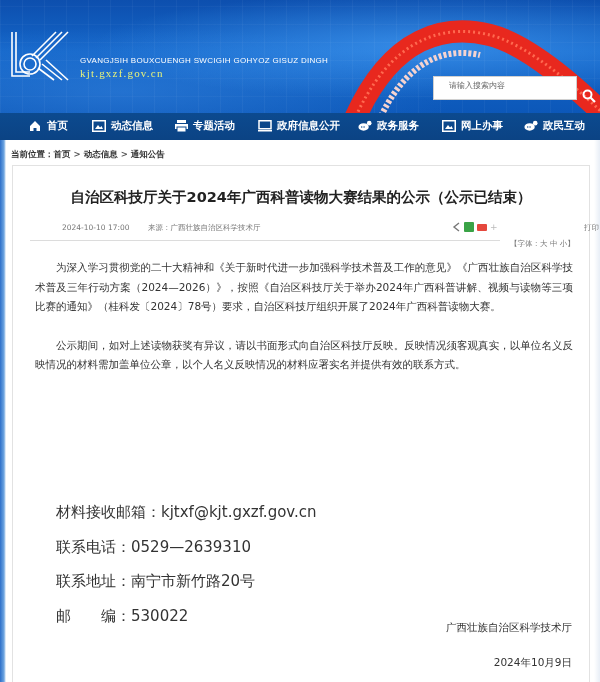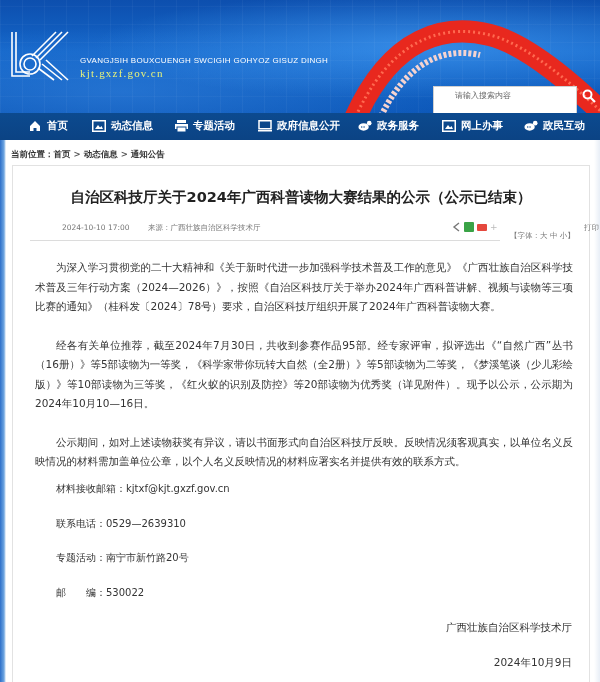--- a/index.html
+++ b/index.html
@@ -44,23 +44,23 @@
   }
   .site-domain {
     position: absolute; left: 80px; top: 67px;
     color: #e8f37a; font-size: 11px; letter-spacing: 1.2px;
     font-family: "Liberation Serif", serif;
   }
   .bridge {
     position: absolute; left: 330px; top: 10px; width: 290px; height: 120px;
   }
   .search-box {
-    position: absolute; left: 433px; top: 86px; width: 144px; height: 32px;
+    position: absolute; left: 433px; top: 76px; width: 144px; height: 24px;
     background: #ffffff; border: 1px solid #d0d0d0;
-    font-size: 8px; color: #666; padding: 3px 21px; line-height: 12px;
+    font-size: 8px; color: #666; padding: 3px 15px; line-height: 12px;
   }
   .search-btn {
     position: absolute; left: 579px; top: 85px; width: 20px; height: 22px;
     display: flex; align-items: center; justify-content: center;
   }
   
   .nav {
     position: absolute; left: 0; top: 113px; width: 600px; height: 27px;
     background: linear-gradient(180deg, #0c4a8f 0%, #0b4384 100%);
     display: flex; align-items: center;
@@ -95,32 +95,32 @@
     text-align: center; font-size: 14.5px; font-weight: bold; color: #222;
     white-space: nowrap;
   }
   .meta {
     position: absolute; left: 30px; top: 223px; width: 540px; height: 14px;
     font-size: 7.5px; color: #777; margin-left: 32px;
   }
   .meta .date { position: absolute; left: 0; top: 0; }
   .meta .source { position: absolute; left: 86px; top: 0; }
   .meta .share { position: absolute; left: 390px; top: -1px; display: flex; align-items: center; gap: 3px; }
-  .meta .fontsize { position: absolute; left: 448px; top: 8px; }
+  .meta .fontsize { position: absolute; left: 448px; top: 16px; }
   .meta .print { position: absolute; left: 522px; top: 0; }
   .meta-rule {
     position: absolute; left: 30px; top: 240px; width: 470px; height: 1px; background: #dcdcdc;
   }
   .body {
     position: absolute; left: 35px; top: 258px; width: 538px;
     font-size: 10.5px; color: #333; line-height: 19.5px;
   }
   .body p { text-indent: 21px; margin-bottom: 19px; text-align: justify; }
   .contact {
-    position: absolute; left: 56px; font-size: 10px; color: #333; white-space: nowrap;
+    position: absolute; left: 56px; font-size: 15px; color: #333; white-space: nowrap; margin-top: 21px;
   }
   .signature {
     position: absolute; right: 28px; font-size: 10.5px; color: #333; white-space: nowrap; text-align: right;
   }
 </style>
 </head>
 <body>
 
 <div class="banner">
   <div class="grid-lines"></div>
@@ -250,31 +250,30 @@
     <span style="display:inline-block;width:10px;height:7px;background:#e5483d;border-radius:1px;"></span>
     <span style="color:#bbb;font-size:9px;line-height:10px;">+</span>
   </span>
   <span class="fontsize">【字体：大 中 小】</span>
   <span class="print">打印</span>
 </div>
 <div class="meta-rule"></div>
 
 <div class="body">
   <p>为深入学习贯彻党的二十大精神和《关于新时代进一步加强科学技术普及工作的意见》《广西壮族自治区科学技术普及三年行动方案（2024—2026）》，按照《自治区科技厅关于举办2024年广西科普讲解、视频与读物等三项比赛的通知》（桂科发〔2024〕78号）要求，自治区科技厅组织开展了2024年广西科普读物大赛。</p>
-  <p>经各有关单位推荐，截至2024年7月30日，共收到参赛作品95部。经专家评审，拟评选出《“自然广西”丛书（16册）》等5部读物为一等奖，《科学家带你玩转大自然（全2册）》等5部读物为二等奖，《梦溪笔谈（少儿彩绘版）》等10部读物为三等奖，《红火蚁的识别及防控》等20部读物为优秀奖（详见附件）。现予以公示，公示期为2024年10月10—16日。</p>
   <p>公示期间，如对上述读物获奖有异议，请以书面形式向自治区科技厅反映。反映情况须客观真实，以单位名义反映情况的材料需加盖单位公章，以个人名义反映情况的材料应署实名并提供有效的联系方式。</p>
 </div>
 
 <div class="contact" style="top:482px">
   <span>材料接收邮箱：</span><span>kjtxf@kjt.gxzf.gov.cn</span>
 </div>
 <div class="contact" style="top:517px">
   <span>联系电话：</span><span>0529—2639310</span>
 </div>
 <div class="contact" style="top:551px">
-  <span>专题活动：</span><span>南宁市新竹路20号</span>
+  <span>联系地址：</span><span>南宁市新竹路20号</span>
 </div>
 <div class="contact" style="top:586px">
   <span>邮　　编：</span><span>530022</span>
 </div>
 
 <div class="signature" style="top:621px">广西壮族自治区科学技术厅</div>
 <div class="signature" style="top:656px">2024年10月9日</div>
 
 </body></html>

